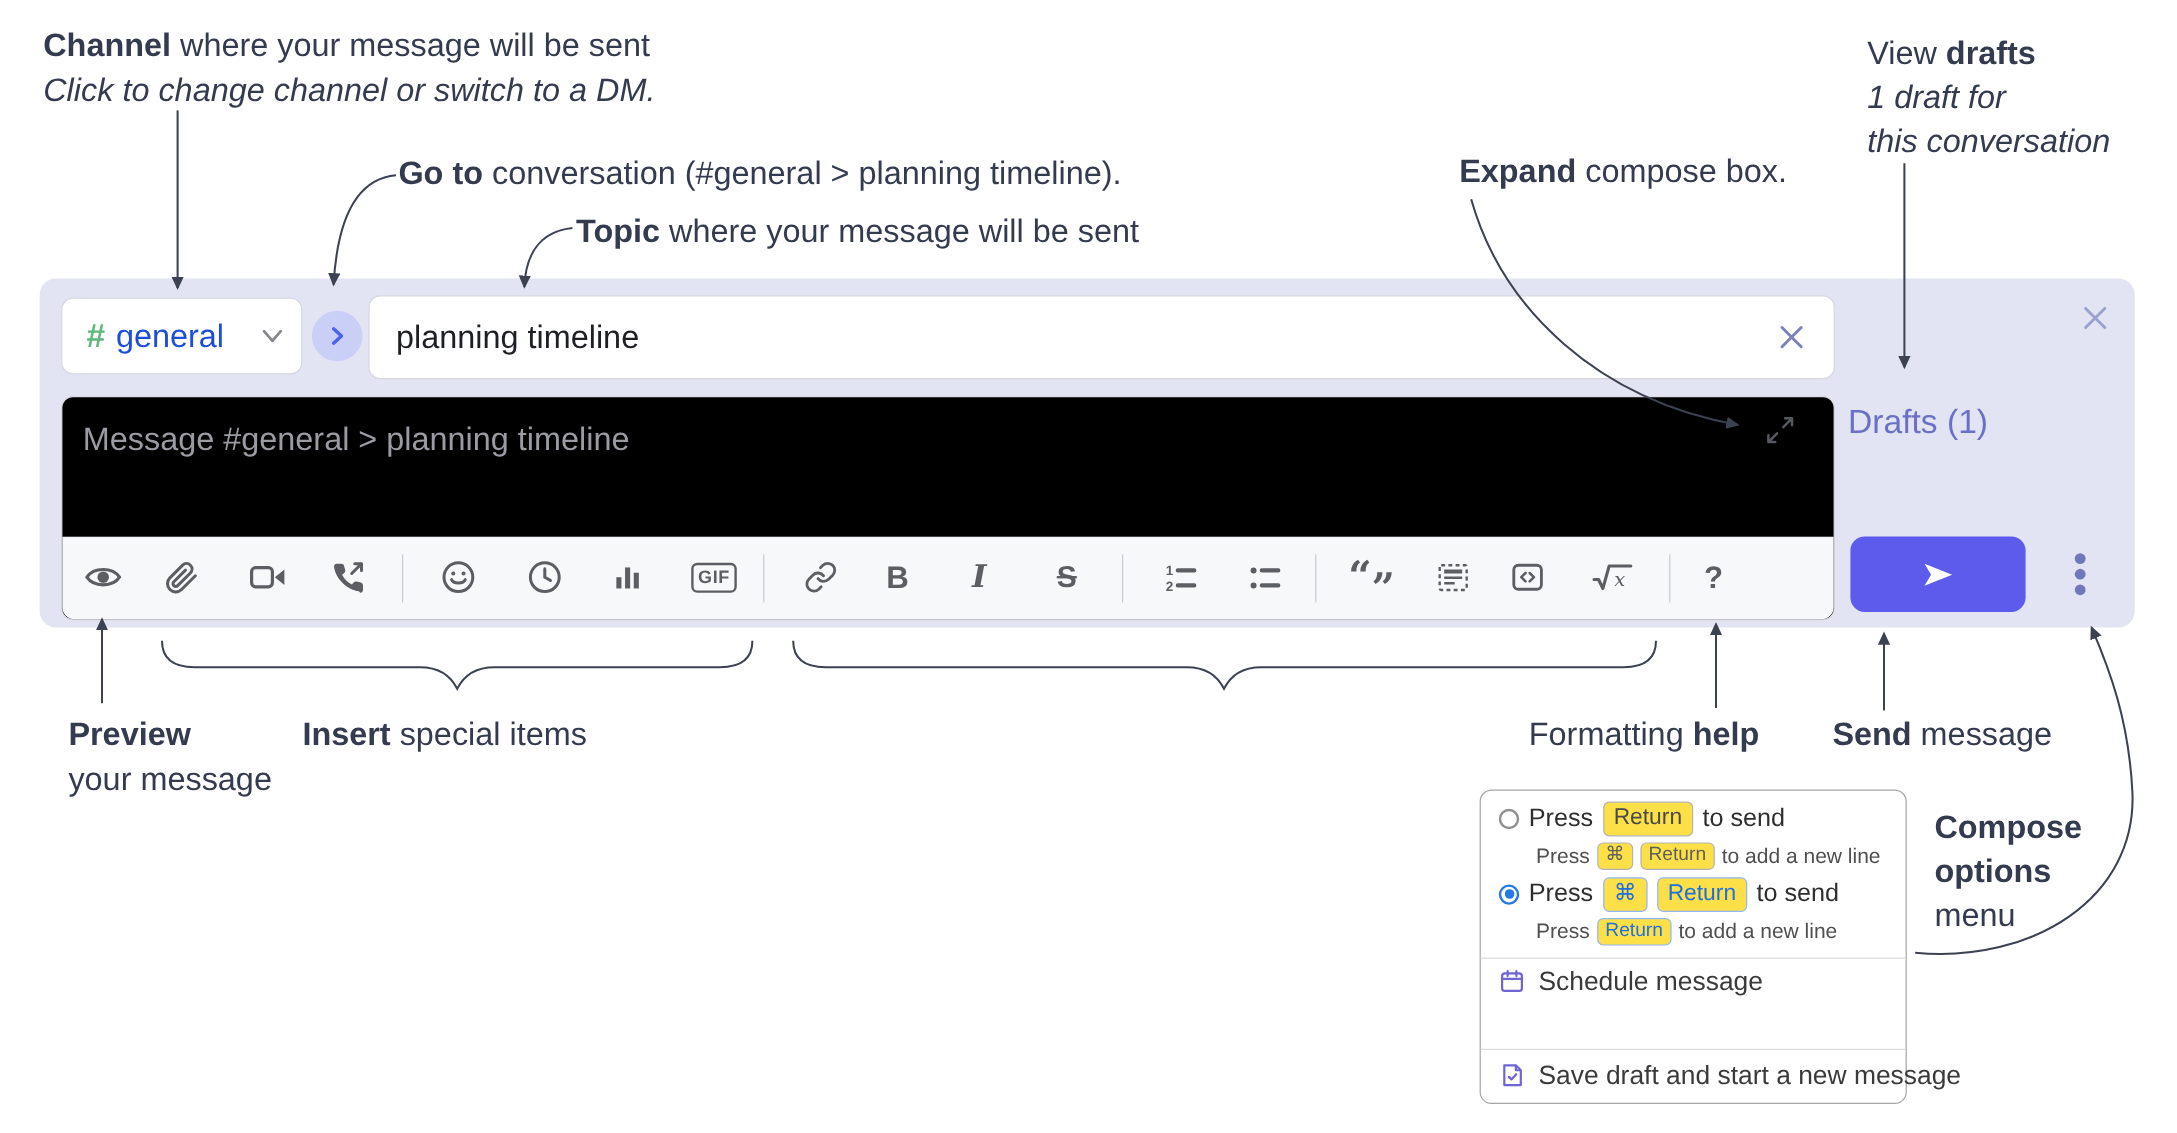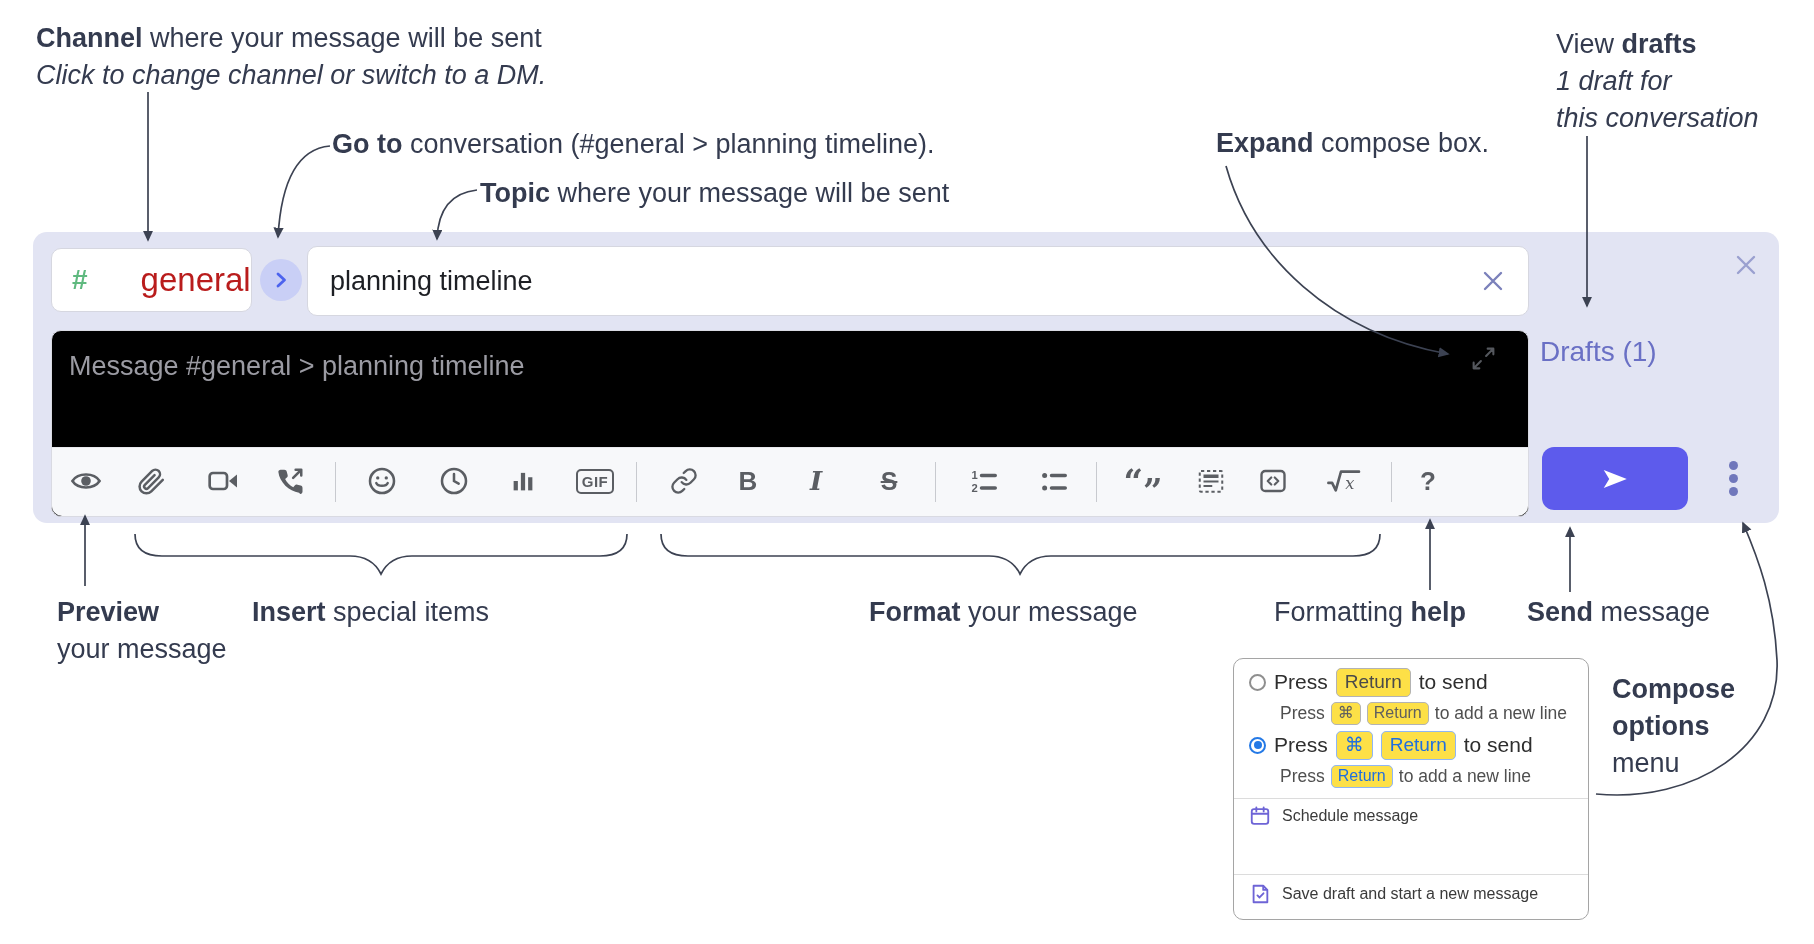--- a/index.html
+++ b/index.html
@@ -9,21 +9,21 @@
   .ann{position:absolute;color:#343b4f;font-size:27px;line-height:37px;white-space:nowrap;}
   .ann b{font-weight:700;}
   .ann .it{font-style:italic;}
   
   .compose{position:absolute;left:33px;top:232px;width:1746px;height:291px;
            background:#e2e4f3;border-radius:14px;}
   .chan-btn{position:absolute;left:18px;top:16px;width:201px;height:64px;background:#fff;
             border:1px solid #d6d7e0;border-radius:10px;display:flex;align-items:center;
             padding:0 14px 0 20px;box-sizing:border-box;gap:9px;}
   .chan-hash{color:#5fb97f;font-weight:700;font-size:28px;}
-  .chan-name{color:#b91c1c;font-size:33px;margin-left:44px;}
+  .chan-name{color:#1d4ed8;font-size:27px;}
   .chan-chev{margin-left:auto;display:flex;}
   .go-circle{position:absolute;left:227px;top:27px;width:42px;height:42px;border-radius:50%;
              background:#c9cff6;display:flex;align-items:center;justify-content:center;}
   .topic-field{position:absolute;left:274px;top:14px;width:1222px;height:70px;background:#fff;
                border:1px solid #d6d7e0;border-radius:10px;display:flex;align-items:center;
                padding:0 22px;box-sizing:border-box;}
   .topic-text{font-size:27px;color:#1d1f24;}
   .topic-clear{margin-left:auto;display:flex;cursor:pointer;}
   .close-x{position:absolute;right:18px;top:18px;display:flex;cursor:pointer;}
   
@@ -61,21 +61,21 @@
          box-sizing:border-box;flex:none;}
   .radio.sel{border-color:#2479e6;position:relative;}
   .radio.sel::after{content:"";position:absolute;left:2.5px;top:2.5px;width:8px;height:8px;
          border-radius:50%;background:#2479e6;}
   .kbd{border:1px solid #b3b3b3;border-radius:5px;padding:1px 8px;background:#fde047;
        color:#4a4a4a;font-size:19px;line-height:1.3;}
   .kbd.sm{font-size:16px;padding:0 6px;color:#5f5f5f;}
   .kbd.blue{border-color:#8fb6f5;color:#1f6fe0;}
   .m-div{position:absolute;left:0;right:0;height:1px;background:#dcdcdc;}
   .m-item{position:absolute;left:15px;display:flex;align-items:center;gap:11px;
-          font-size:16px;color:#3a3a3a;white-space:nowrap;cursor:pointer;}
+          font-size:22px;color:#3a3a3a;white-space:nowrap;cursor:pointer;}
   
   .overlay{position:absolute;left:0;top:0;pointer-events:none;}
 </style>
 </head>
 <body>
 
 <div class="stage">
 
   <div class="ann" style="left:36px;top:20px;">
     <div><b>Channel</b><span> where your message will be sent</span></div>
@@ -285,23 +285,20 @@
         <i></i>
     </div>
   </div>
 
   <div class="ann" style="left:57px;top:594px;">
     <div><b>Preview</b></div>
     <div>your message</div>
   </div>
   <div class="ann" style="left:252px;top:594px;">
     <b>Insert</b><span> special items</span>
-  </div>
-  <div class="ann" style="left:869px;top:594px;">
-    <b>Format</b><span> your message</span>
   </div>
   <div class="ann" style="left:1274px;top:594px;">
     <span>Formatting </span><b>help</b>
   </div>
   <div class="ann" style="left:1527px;top:594px;">
     <b>Send</b><span> message</span>
   </div>
   <div class="ann" style="left:1612px;top:671px;">
     <div><b>Compose</b></div>
     <div><b>options</b></div>

